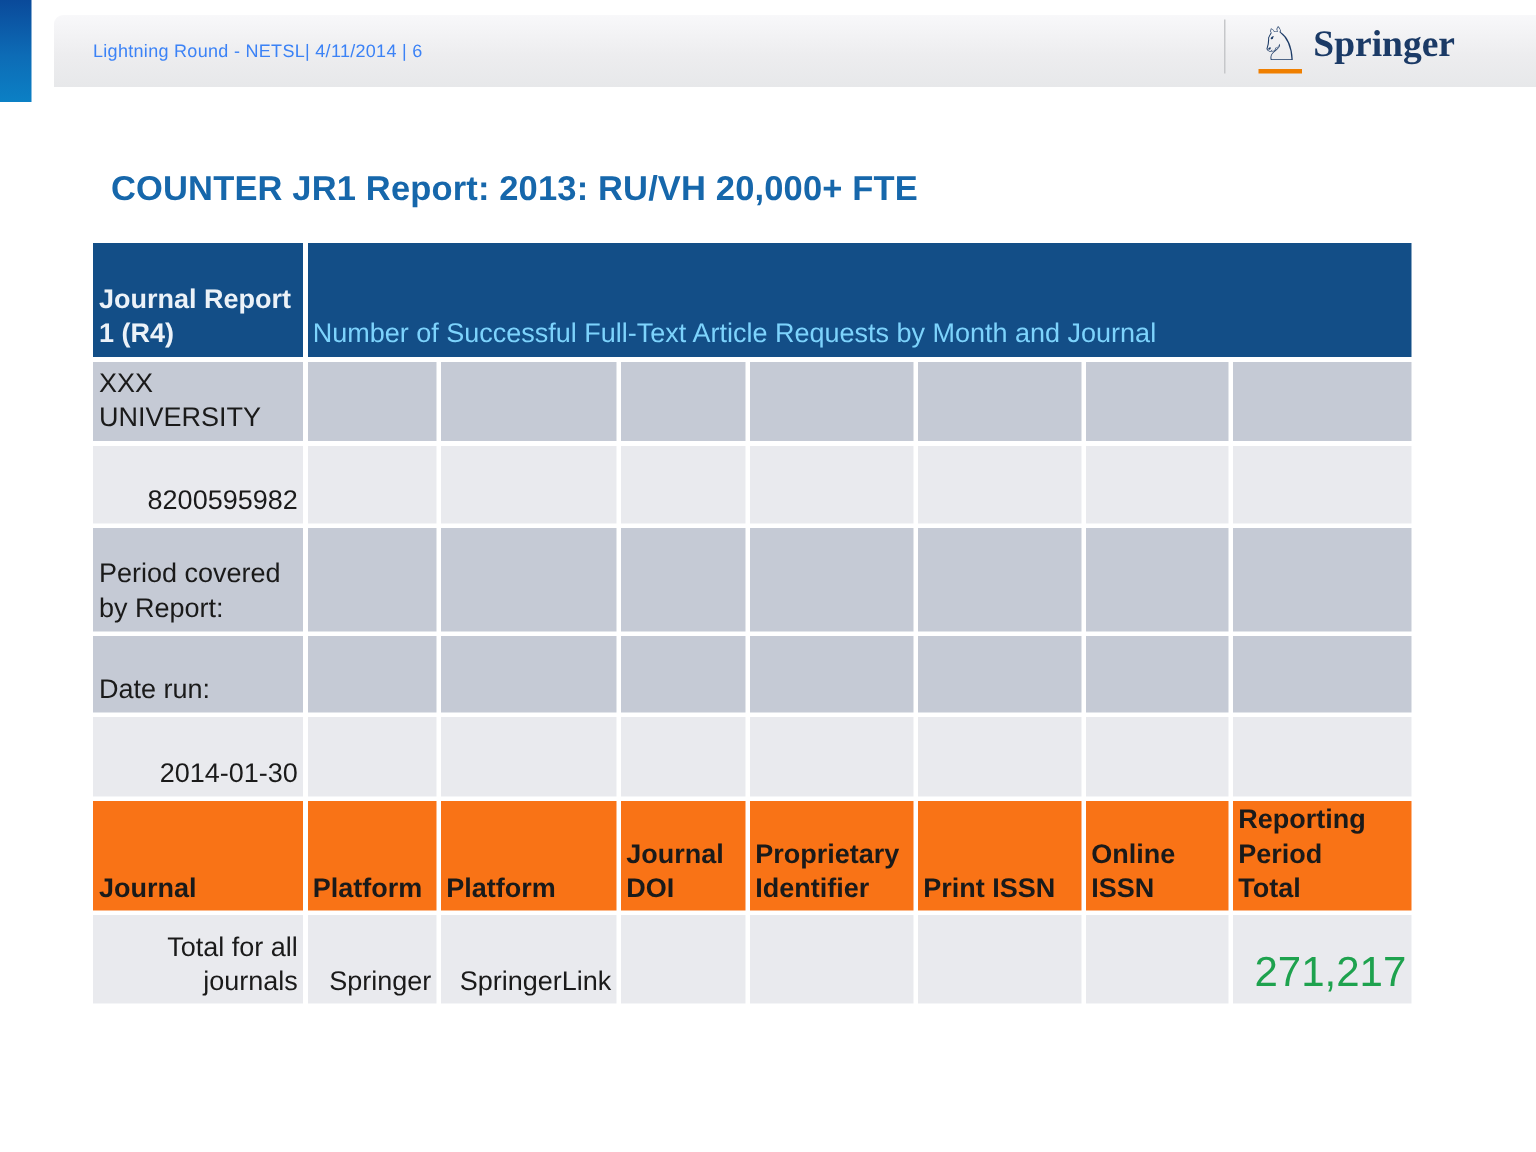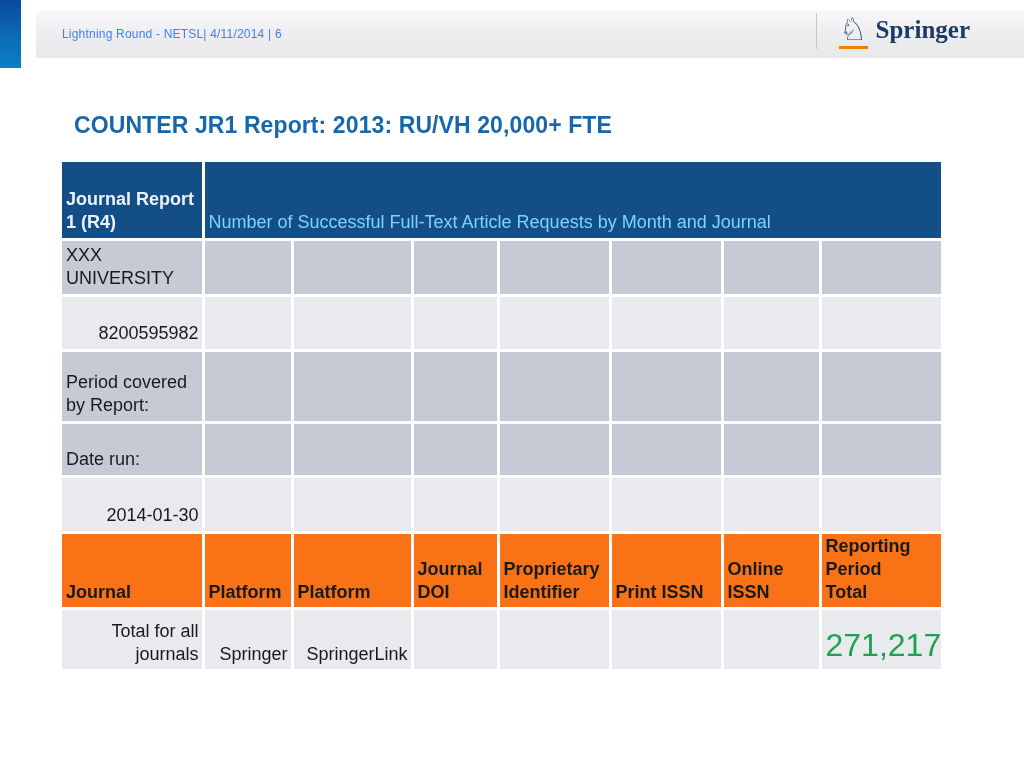--- a/index.html
+++ b/index.html
@@ -28,21 +28,21 @@
   table.report td{border-right:3px solid #ffffff;border-bottom:3px solid #ffffff;
     vertical-align:bottom;text-align:left;padding:1px 3px 3px 4px;white-space:pre-line;
     line-height:1.28;overflow:hidden;}
   tr.blue td{background:#134e87;}
   tr.blue td.left-cell{color:#ecf2f8;font-weight:bold;}
   tr.blue td.right-cell{color:#7dd3fc;}
   tr.band-dark td{background:#c5cad5;}
   tr.band-light td{background:#e9eaee;text-align:right;}
   tr.colhead td{background:#f97316;font-weight:bold;}
   td.small-head{font-size:18px;line-height:1.25;}
-  td.total-green{color:#1ea24e;font-size:32px;text-align:right;line-height:1.05;
+  td.total-green{color:#1ea24e;font-size:28px;text-align:right;line-height:1.05;
     padding-right:2px;padding-bottom:6px;margin-left:47px;}
   tr.h77{height:77px;} tr.h56{height:56px;padding-left:44px;} tr.h55{height:55px;} tr.h72{height:72px;}
   tr.h82{height:82px;} tr.h54{height:54px;} tr.h62{height:62px;}
 </style>
 </head>
 <body>
 
 <div class="slide">
 
   <div class="header-panel"></div>

